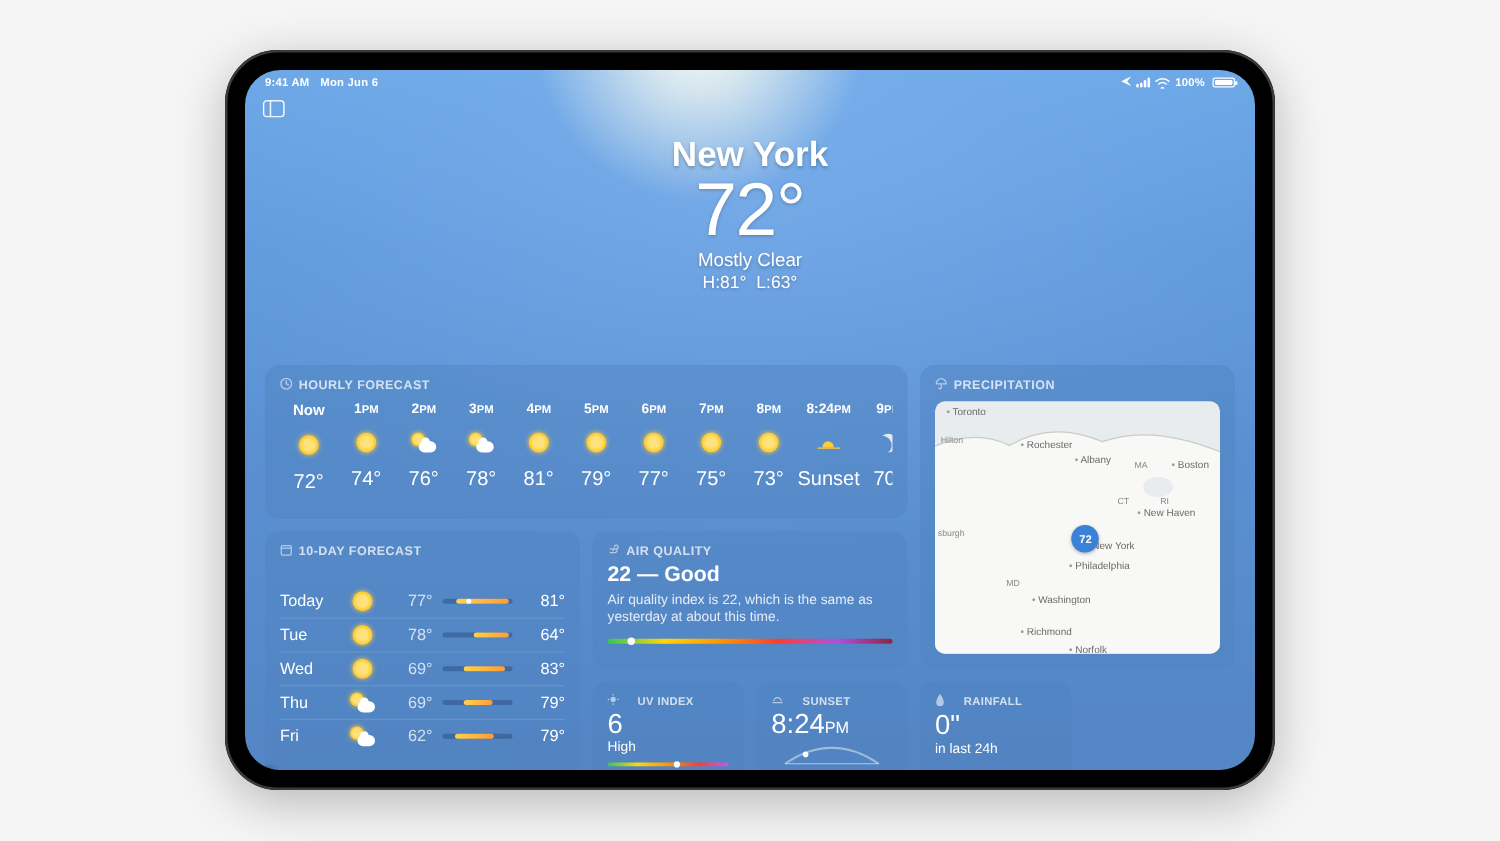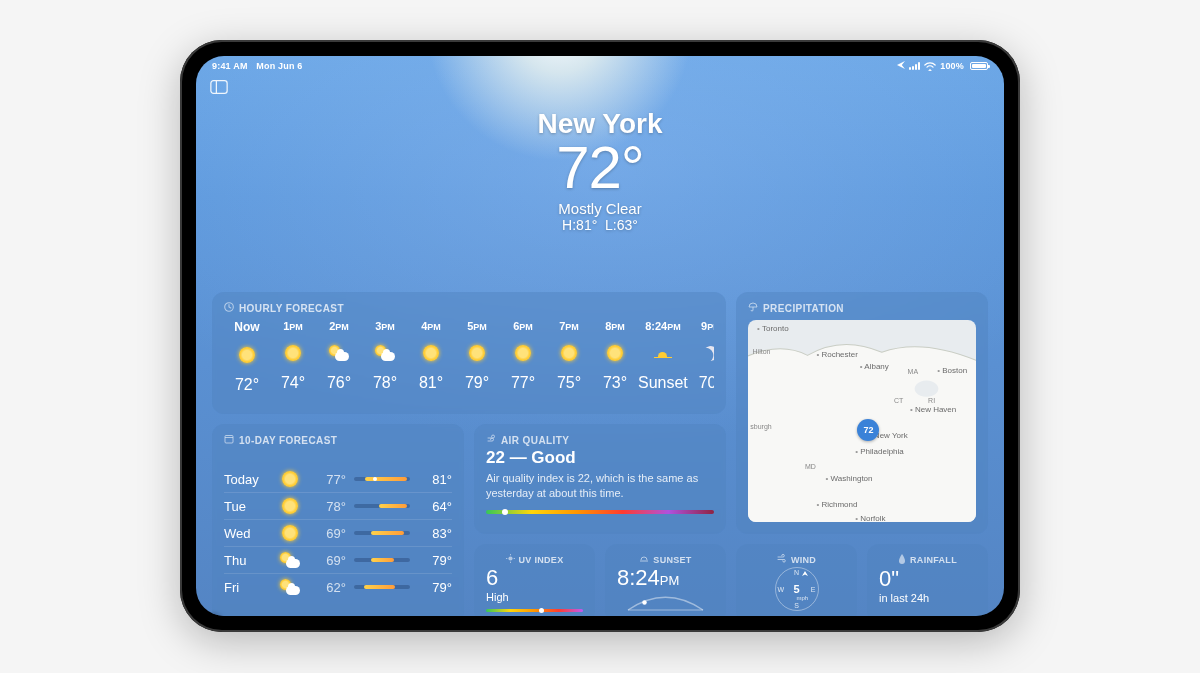--- a/index.html
+++ b/index.html
@@ -67,21 +67,21 @@
   .precip{grid-column:3/4;grid-row:1/3;padding-bottom:12px;}
   .precip .hdr{margin-bottom:6px;}
   .map{height:202px;background:#e8ecef;border-radius:8px;position:relative;overflow:hidden;font-family:inherit;}
   .map svg{position:absolute;inset:0;width:100%;height:100%;}
   .map .cl{position:absolute;font-size:8px;color:#6b6b6b;}
   .map .sl{position:absolute;font-size:7px;color:#888;}
   .pin{position:absolute;width:22px;height:22px;border-radius:50%;background:#3a82d8;color:#fff;font-size:9px;font-weight:600;display:flex;align-items:center;justify-content:center;box-shadow:0 1px 3px rgba(0,0,0,.3);}
   
   .smallrow{grid-column:2/4;grid-row:3/4;display:grid;grid-template-columns:repeat(4,1fr);gap:10px;}
   .sccard{background:rgba(80,130,190,.45);border-radius:12px;padding:10px 12px;}
-  .sccard .hdr{display:flex;align-items:center;gap:4px;font-size:9px;font-weight:600;letter-spacing:.3px;text-transform:uppercase;color:rgba(255,255,255,.75);justify-content:center;}
+  .sccard .hdr{display:flex;align-items:center;gap:15px;font-size:9px;font-weight:600;letter-spacing:.3px;text-transform:uppercase;color:rgba(255,255,255,.75);}
   .sccard .big{font-size:22px;font-weight:500;margin-top:0;}
   .sccard .big .ap{font-size:13px;}
   .sccard .sub{font-size:11px;}
   .uvbar{height:3px;border-radius:2px;margin-top:6px;background:linear-gradient(90deg,#34c759,#ffd60a,#ff9500,#ff3b30,#bf5af2);position:relative;}
   .uvbar b{position:absolute;width:5px;height:5px;background:#fff;border-radius:50%;top:-1px;}
   .sunset-arc{height:18px;margin-top:4px;position:relative;}
   .sunset-arc svg{width:100%;height:100%;}
   .compass{width:44px;height:44px;border:1px solid rgba(255,255,255,.4);border-radius:50%;margin:2px auto 0;position:relative;font-size:7px;color:rgba(255,255,255,.8);}
   .compass span{position:absolute;}
   .compass .n{top:1px;left:50%;transform:translateX(-50%);}
@@ -406,38 +406,20 @@
             </div>
           <div class="big"><span>8:24</span><span class="ap">PM</span></div>
           <div class="sunset-arc"><svg viewBox="0 0 100 24">
                 <path d="M0 20 Q50 -14 100 20" stroke="rgba(255,255,255,.45)" fill="none" stroke-width="2"></path>
                 <line x1="0" y1="20" x2="100" y2="20" stroke="rgba(255,255,255,.6)"></line>
                 <circle cx="22" cy="10" r="3" fill="#fff"></circle>
               </svg></div>
         </div>
         <div class="sccard">
           <div class="hdr">
-              <span class="ico"><svg width="10" height="9" viewBox="0 0 10 9">
-                  <path d="M1 3h5a1.3 1.3 0 1 0-1.3-1.3M1 5.5h6a1.3 1.3 0 1 1-1.3 1.3" stroke="currentColor" fill="none" stroke-linecap="round"></path>
-                </svg></span>
-              <span>Wind</span>
-            </div>
-          <div class="compass">
-            <span class="n">N</span>
-              <span class="s">S</span>
-              <span class="e">E</span>
-              <span class="w">W</span>
-            <span class="arrow"><svg width="8" height="10">
-                  <path d="M4 0 L7 5 L4 3.5 L1 5 Z" fill="#fff"></path>
-                </svg></span>
-            <span class="c"><b>5</b><br><span style="font-size:6px">mph</span></span>
-          </div>
-        </div>
-        <div class="sccard">
-          <div class="hdr">
               <span class="ico"><svg width="8" height="10" viewBox="0 0 8 10">
                   <path d="M4 0 C6 3 7 5 7 7a3 3 0 0 1-6 0c0-2 1-4 3-7Z" fill="currentColor"></path>
                 </svg></span>
               <span>Rainfall</span>
             </div>
           <div class="big">0"</div>
           <div class="sub">in last 24h</div>
         </div>
       </div>
 

